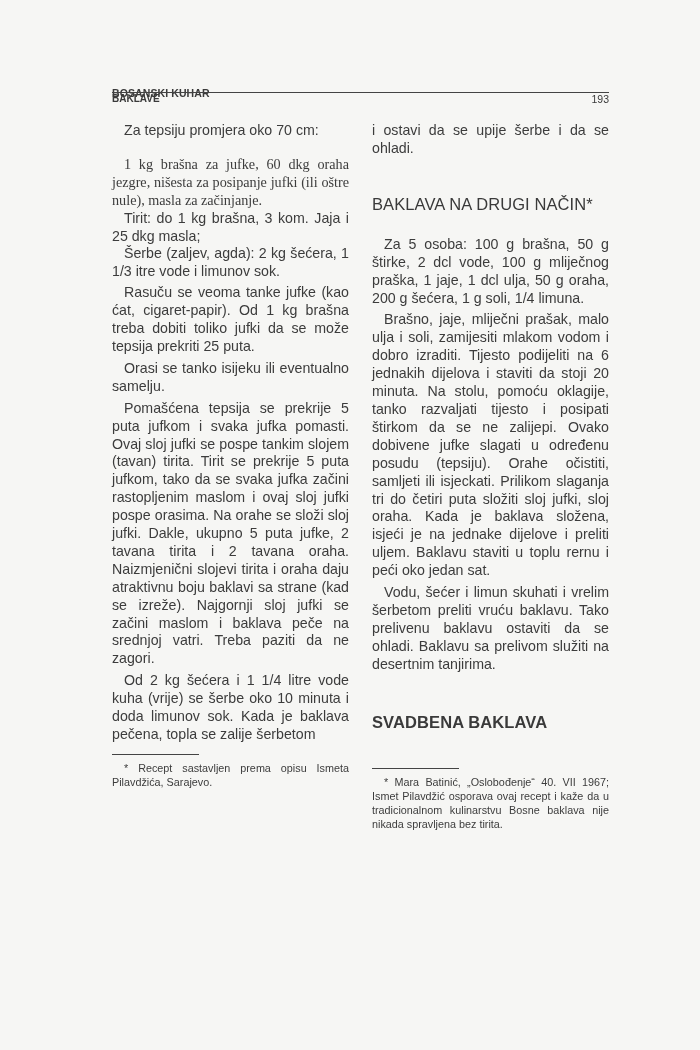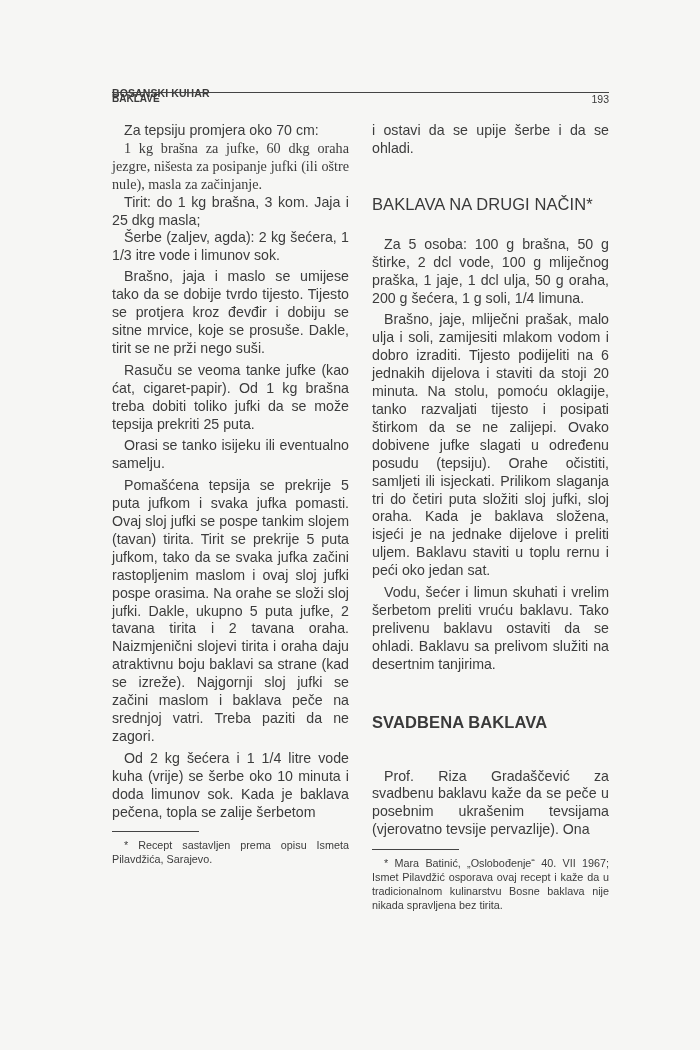--- a/index.html
+++ b/index.html
@@ -113,43 +113,41 @@
     <div class="book-title">BOSANSKI KUHAR</div>
     <div class="head-rule"></div>
     <div class="chapter-name">BAKLAVE</div>
     <div class="page-number">193</div>
   </div>
 
   <div class="columns">
 
     <div class="col col-left">
 
-      <p style="margin-bottom:0;">Za tepsiju promjera oko 70 cm:</p>
+      <p style="margin-bottom:16px;">Za tepsiju promjera oko 70 cm:</p>
       <p style="margin-bottom:0;font-family:Liberation Serif, serif;">1 kg brašna za jufke, 60 dkg oraha jezgre, nišesta za posipanje jufki (ili oštre nule), masla za začinjanje.</p>
       <p style="margin-bottom:0;">Tirit: do 1 kg brašna, 3 kom. Jaja i 25 dkg masla;</p>
       <p style="margin-bottom:3px;">Šerbe (zaljev, agda): 2 kg šećera, 1 1/3 itre vode i limunov sok.</p>
-      <p>Brašno, jaja i maslo se umijese tako da se dobije tvrdo tijesto. Tijesto se protjera kroz đevđir i dobiju se sitne mrvice, koje se prosuše. Dakle, tirit se ne prži nego suši.</p>
       <p>Rasuču se veoma tanke jufke (kao ćat, cigaret-papir). Od 1 kg brašna treba dobiti toliko jufki da se može tepsija prekriti 25 puta.</p>
       <p>Orasi se tanko isijeku ili eventualno samelju.</p>
       <p>Pomašćena tepsija se prekrije 5 puta jufkom i svaka jufka pomasti. Ovaj sloj jufki se pospe tankim slojem (tavan) tirita. Tirit se prekrije 5 puta jufkom, tako da se svaka jufka začini rastopljenim maslom i ovaj sloj jufki pospe orasima. Na orahe se složi sloj jufki. Dakle, ukupno 5 puta jufke, 2 tavana tirita i 2 tavana oraha. Naizmjenični slojevi tirita i oraha daju atraktivnu boju baklavi sa strane (kad se izreže). Najgornji sloj jufki se začini maslom i baklava peče na srednjoj vatri. Treba paziti da ne zagori.</p>
       <p style="margin-bottom:10px;">Od 2 kg šećera i 1 1/4 litre vode kuha (vrije) se šerbe oko 10 minuta i doda limunov sok. Kada je baklava pečena, topla se zalije šerbetom</p>
 
       <div class="footnote-rule"></div>
       <p class="footnote">* Recept sastavljen prema opisu Ismeta Pilavdžića, Sarajevo.</p>
     </div>
 
     <div class="col col-right">
       <p class="noindent" style="margin-bottom:36px;">i ostavi da se upije šerbe i da se ohladi.</p>
 
       <h2 class="heading" style="margin-bottom:22px;">BAKLAVA NA DRUGI NAČIN*</h2>
       <p>Za 5 osoba: 100 g brašna, 50 g štirke, 2 dcl vode, 100 g mliječnog praška, 1 jaje, 1 dcl ulja, 50 g oraha, 200 g šećera, 1 g soli, 1/4 limuna.</p>
       <p>Brašno, jaje, mliječni prašak, malo ulja i soli, zamijesiti mlakom vodom i dobro izraditi. Tijesto podijeliti na 6 jednakih dijelova i staviti da stoji 20 minuta. Na stolu, pomoću oklagije, tanko razvaljati tijesto i posipati štirkom da se ne zalijepi. Ovako dobivene jufke slagati u određenu posudu (tepsiju). Orahe očistiti, samljeti ili isjeckati. Prilikom slaganja tri do četiri puta složiti sloj jufki, sloj oraha. Kada je baklava složena, isjeći je na jednake dijelove i preliti uljem. Baklavu staviti u toplu rernu i peći oko jedan sat.</p>
       <p style="margin-bottom:38px;">Vodu, šećer i limun skuhati i vrelim šerbetom preliti vruću baklavu. Tako prelivenu baklavu ostaviti da se ohladi. Baklavu sa prelivom služiti na desertnim tanjirima.</p>
 
       <h2 class="heading" style="margin-bottom:36px;font-weight:bold;">SVADBENA BAKLAVA</h2>
-      <p style="margin-bottom:10px;">Prof. Riza Gradaščević za svadbenu baklavu kaže da se peče u posebnim ukrašenim tevsijama (vjerovatno tevsije pervazlije). Ona</p>
 
       <div class="footnote-rule"></div>
       <p class="footnote">* Mara Batinić, „Oslobođenje“ 40. VII 1967; Ismet Pilavdžić osporava ovaj recept i kaže da u tradicionalnom kulinarstvu Bosne baklava nije nikada spravljena bez tirita.</p>
     </div>
 
   </div>
 </div>
 
 </body></html>

